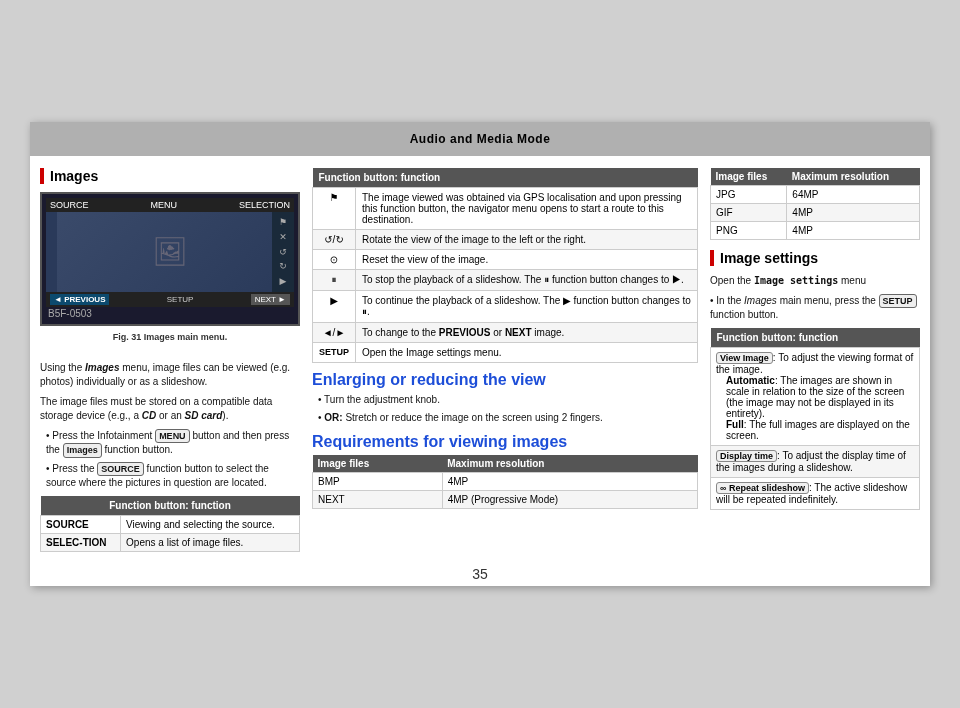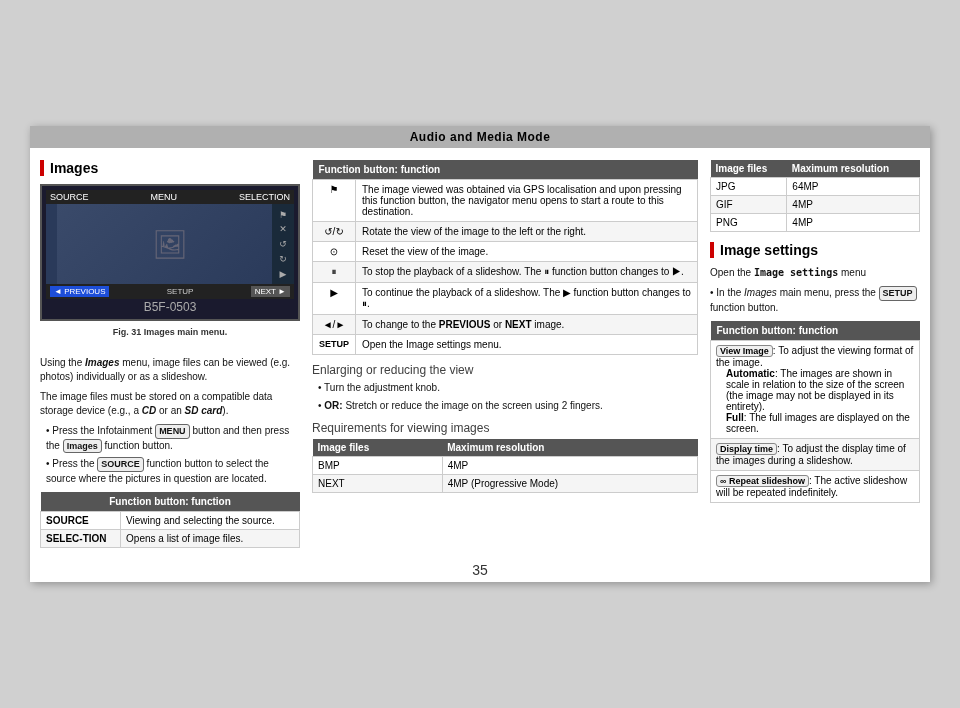--- a/index.html
+++ b/index.html
@@ -15,21 +15,21 @@
     }
     .page {
       width: 900px;
       background: #fff;
       padding: 0;
       box-shadow: 2px 2px 8px rgba(0,0,0,0.3);
     }
     .header-bar {
       background: #b0b0b0;
       text-align: center;
-      padding: 4px 0;
+      padding: 10px 0;
       font-size: 12px;
       font-weight: bold;
       color: #000;
       letter-spacing: 0.5px;
     }
     .content {
       display: flex;
       padding: 12px 10px 10px 10px;
       gap: 12px;
     }
@@ -88,24 +88,25 @@
     .screen-bottom-bar {
       display: flex;
       justify-content: space-between;
       color: #fff;
       font-size: 8px;
       background: #222;
       padding: 2px 4px;
       align-items: center;
     }
     .screen-bottom-bar .prev-btn {
-      background: #1d4ed8;
+      background: #0c4a6e;
       color: #fff;
       padding: 1px 4px;
       font-size: 8px;
+      font-weight: bold;
     }
     .screen-bottom-bar .next-btn {
       background: #555;
       color: #fff;
       padding: 1px 4px;
       font-size: 8px;
     }
     .screen-bottom-bar .setup-btn {
       color: #ccc;
       font-size: 8px;
@@ -185,24 +186,24 @@
       font-size: 10px;
       vertical-align: top;
     }
     .func-table-wide tbody tr:nth-child(even) { background: #f5f5f5; }
     .icon-cell {
       width: 28px;
       text-align: center;
       font-size: 13px;
     }
     .section-heading {
-      font-size: 12px;
-      font-weight: normal;
+      font-size: 16px;
+      font-weight: bold;
       margin: 8px 0 4px 0;
-      color: #404040;
+      color: #1d4ed8;
     }
     .req-table {
       width: 100%;
       border-collapse: collapse;
       margin-top: 4px;
     }
     .req-table thead tr th {
       background: #555;
       color: #fff;
       font-size: 10px;
@@ -330,21 +331,21 @@
             <span class="screen-icon">↺</span>
             <span class="screen-icon">↻</span>
             <span class="screen-icon">▶</span>
           </div>
         </div>
         <div class="screen-bottom-bar">
           <span class="prev-btn">◄ PREVIOUS</span>
           <span class="setup-btn">SETUP</span>
           <span class="next-btn">NEXT ►</span>
         </div>
-        <div style="text-align:center; font-size:12px; color:#aaa; padding:1px 2px;">B5F-0503</div>
+        <div style="text-align:left; font-size:10px; color:#aaa; padding:1px 2px;">B5F-0503</div>
       </div>
 
       <div class="fig-caption">
         <span>Fig. 31</span>&nbsp;<span>Images main menu.</span>
       </div>
 
       <p class="body-text">Using the <em>Images</em> menu, image files can be viewed (e.g. photos) individually or as a slideshow.</p>
       <p class="body-text">The image files must be stored on a compatible data storage device (e.g., a <em>CD</em> or an <em>SD card</em>).</p>
 
       <p class="body-text bullet">Press the Infotainment <span class="inline-btn">MENU</span> button and then press the <span class="inline-btn">Images</span> function button.</p>

